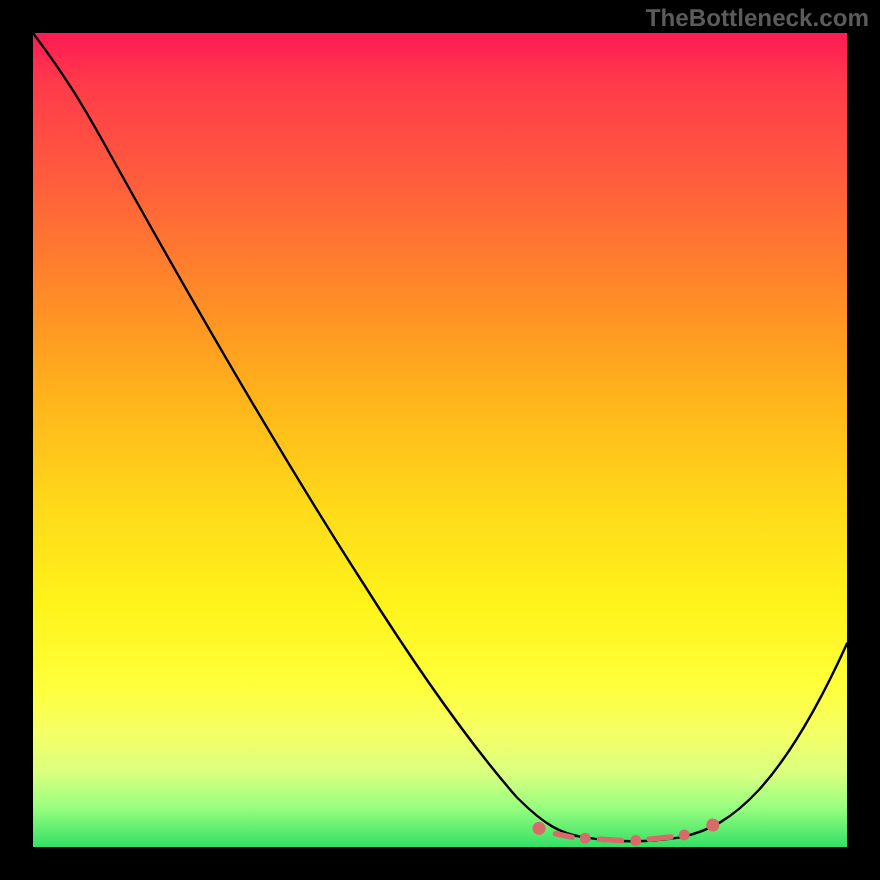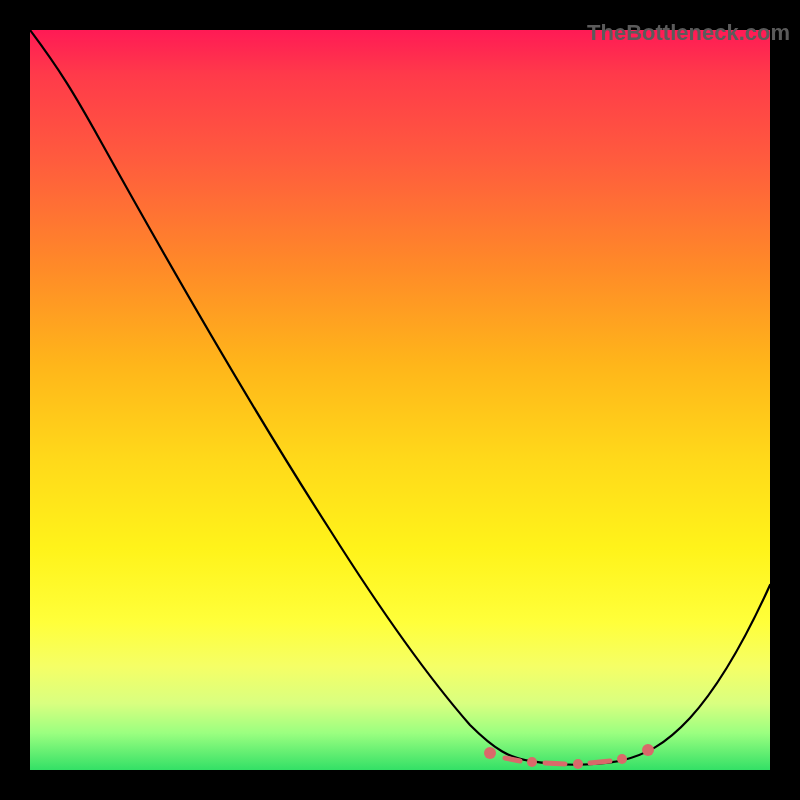--- a/index.html
+++ b/index.html
@@ -5,21 +5,21 @@
   * { margin: 0; padding: 0; box-sizing: border-box; }
   html, body { width: 800px; height: 800px; overflow: hidden; background: #000; }
   .container {
     width: 800px;
     height: 800px;
     position: relative;
     background: #000;
   }
   .attribution {
     position: absolute;
-    top: 20px;
+    top: 4px;
     right: 10px;
     font-family: Arial, Helvetica, sans-serif;
     font-size: 22px;
     font-weight: bold;
     color: #5b5b5b;
     z-index: 10;
     text-align: center;
   }
   .plot-area {
     position: absolute;

